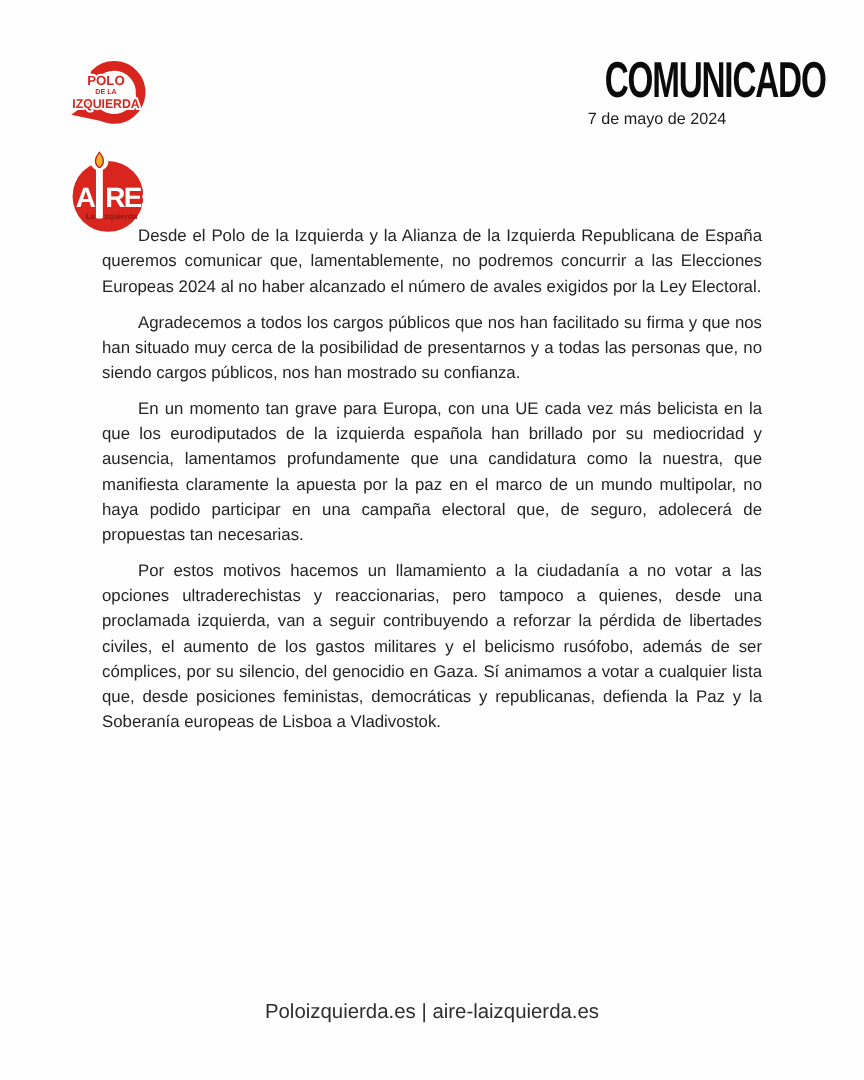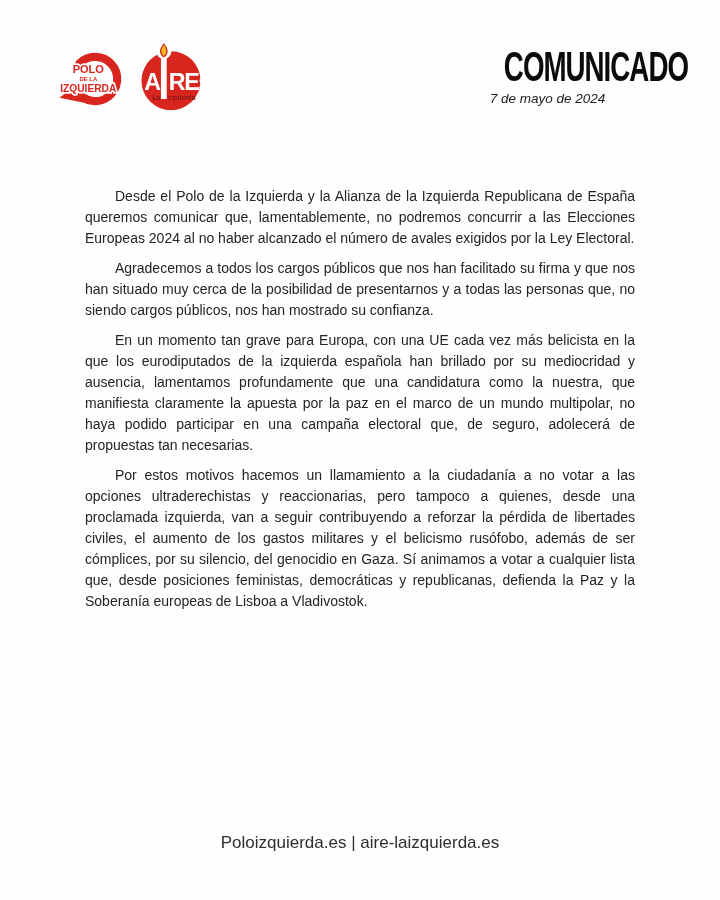--- a/index.html
+++ b/index.html
@@ -15,20 +15,21 @@
   }
 
   
   .logos {
     position: absolute;
     left: 56px;
     top: 42px;
     display: flex;
     align-items: flex-end;
     gap: 13px;
+    flex-direction: column;
   }
   .logo-polo-svg, .logo-aires-svg { display: block; }
 
   
   .masthead {
     position: absolute;
     right: 32px;
     top: 46px;
     text-align: center;
   }
@@ -40,21 +41,20 @@
     color: #0b0b0b;
     white-space: nowrap;
     transform: scaleX(0.66);
     transform-origin: 100% 50%;
   }
   .masthead-date {
     font-size: 13.5px;
     color: #1d1d1d;
     margin-top: 3px;
     padding-right: 2px;
-    font-style: italic;
   }
 
   
   .body-text {
     position: absolute;
     left: 85px;
     top: 186px;
     width: 550px;
     font-size: 14px;
     line-height: 21px;

